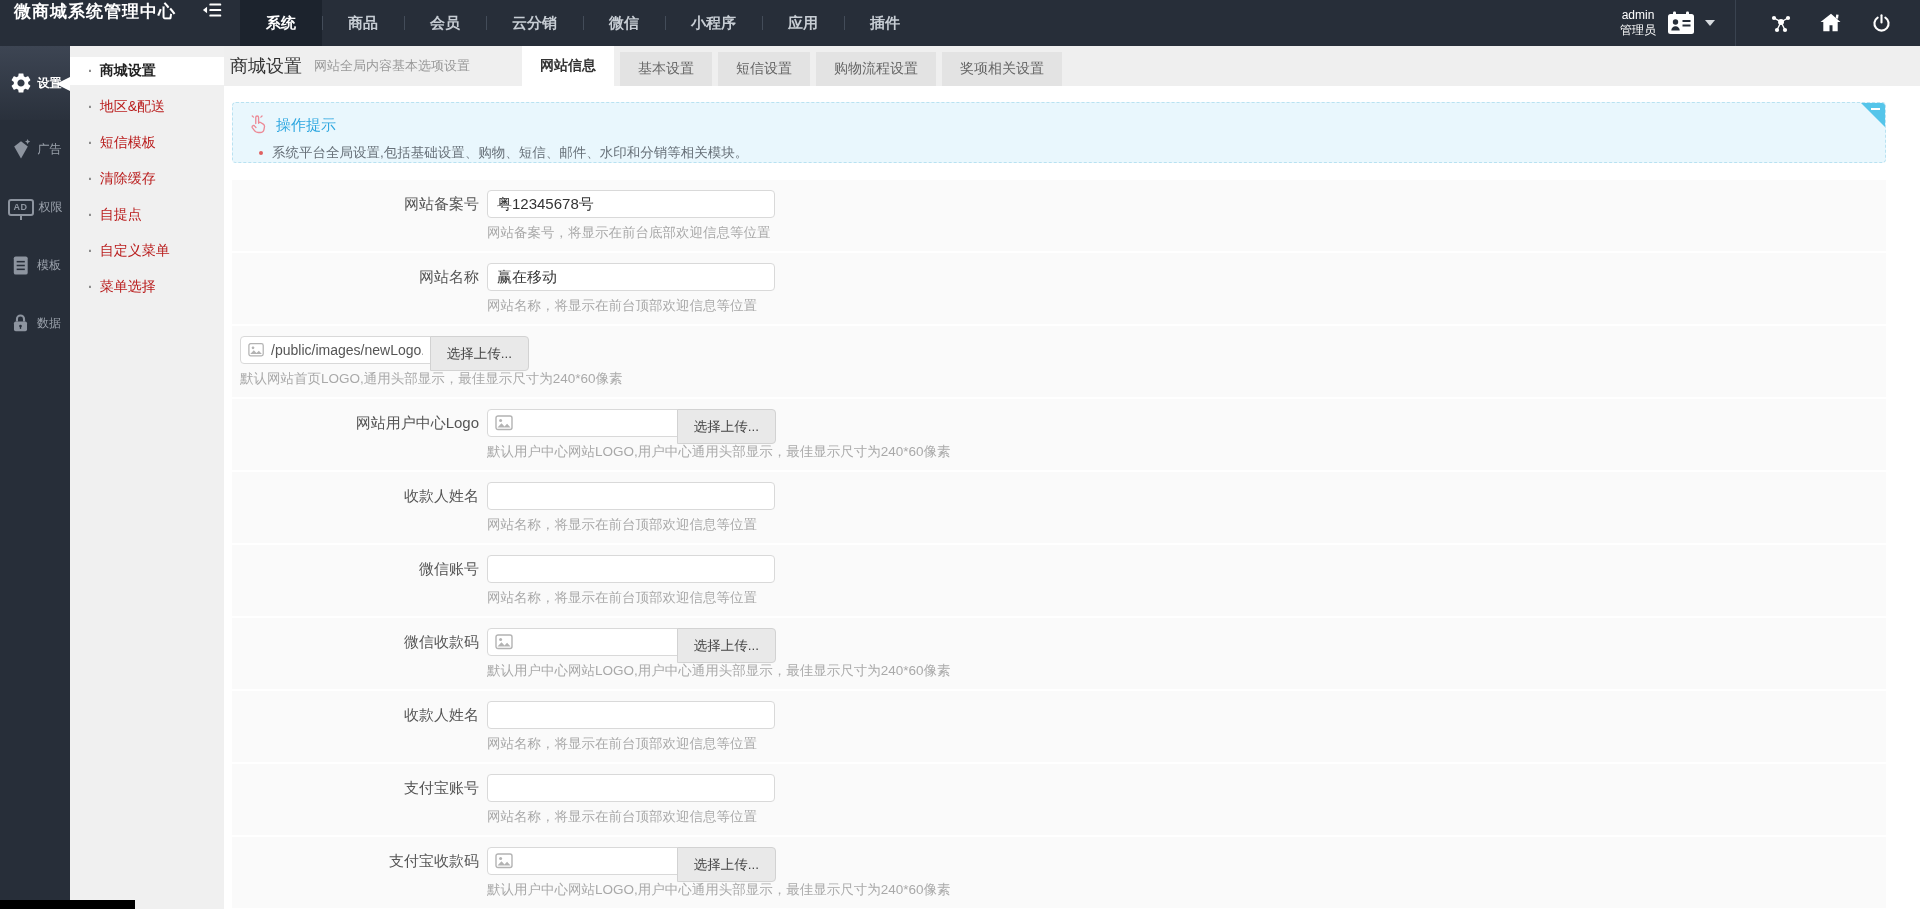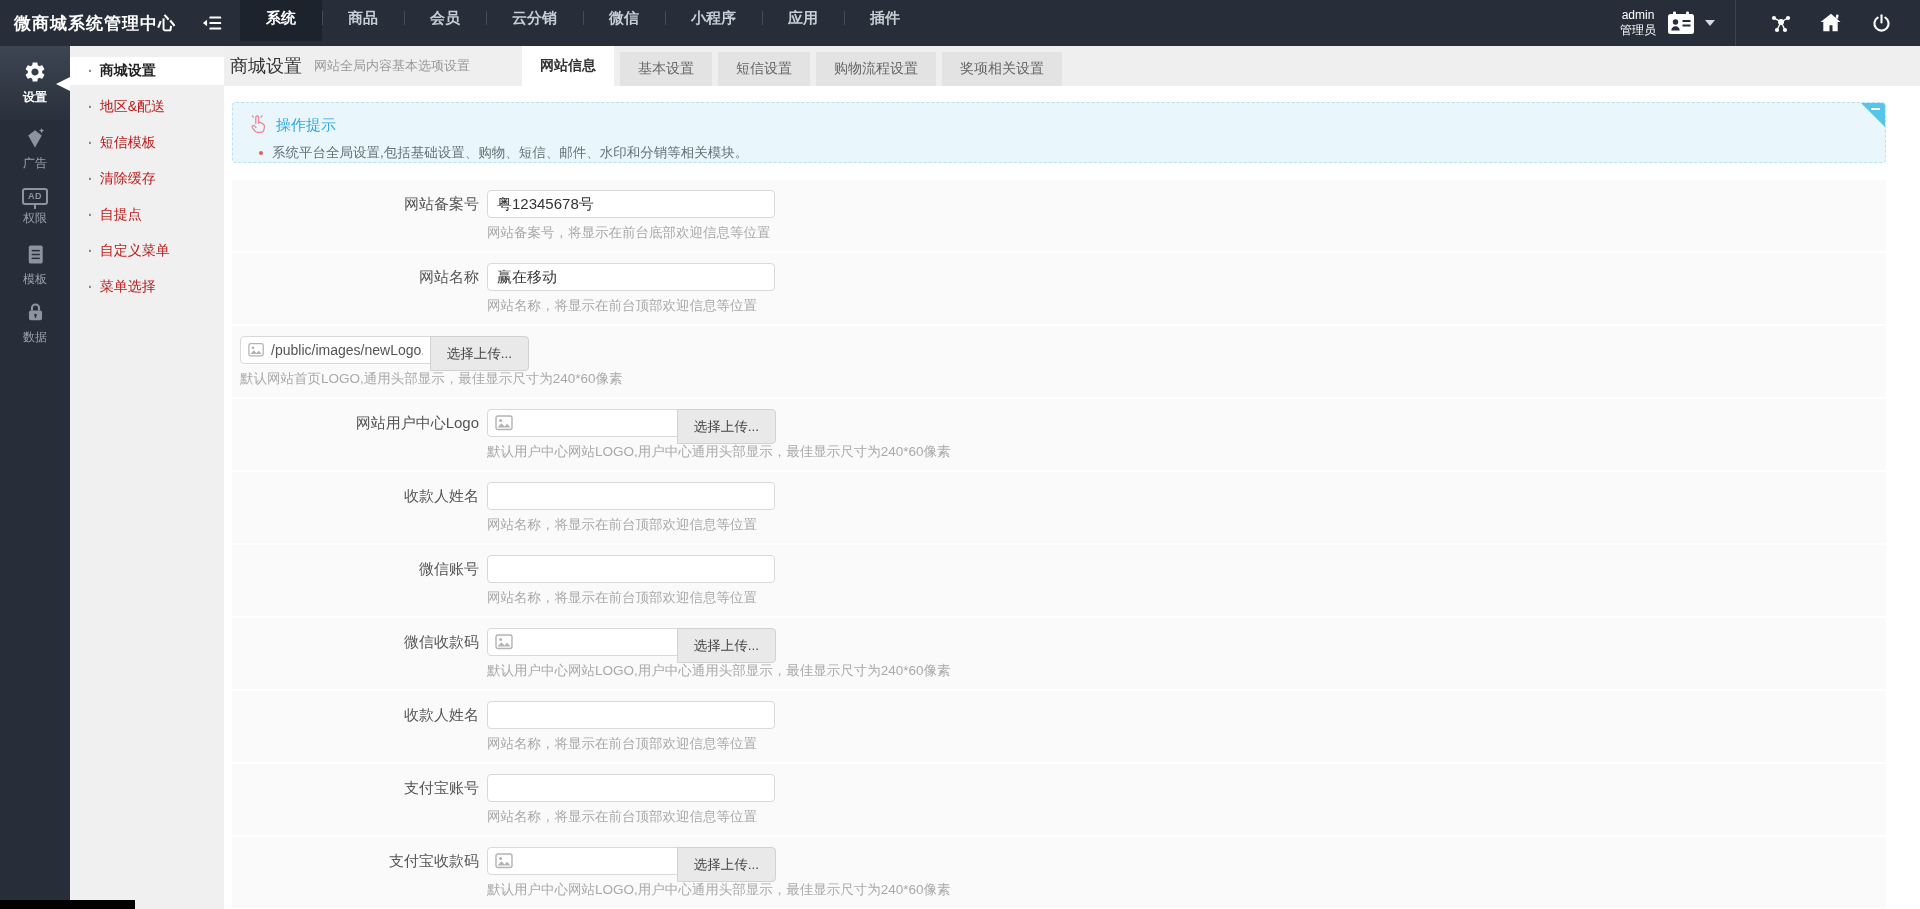--- a/index.html
+++ b/index.html
@@ -1,21 +1,21 @@
 <!DOCTYPE html>
 <html lang="zh"><head>
 <meta charset="utf-8">
 <style>
   * { margin:0; padding:0; box-sizing:border-box; }
   html,body { width:1920px; height:909px; overflow:hidden;
     font-family:"Liberation Sans","DejaVu Sans",sans-serif; background:#fff; }
 
   
   .topbar { position:absolute; left:0; top:0; width:1920px; height:46px;
-    background:#272e39; display:flex; align-items:center; z-index:30; }
+    background:#272e39; display:flex; align-items:flex-start; z-index:30; }
   .logo { color:#fff; font-size:17px; font-weight:bold; margin-left:14px;
     letter-spacing:1px; white-space:nowrap; }
   .menu-toggle { margin-left:26px; width:22px; height:20px; display:flex;
     align-items:center; justify-content:center; cursor:pointer; }
   .topnav { list-style:none; display:flex; height:56px; margin-left:16px;font-weight:bold; }
   .topnav li { position:relative; height:46px; display:flex; align-items:center;
     padding:0 26px; color:#c7cdd4; font-size:15px; cursor:pointer; white-space:nowrap; }
   .topnav li:not(:first-child)::before { content:""; position:absolute; left:0;
     top:16px; height:14px; width:1px; background:#434c59; }
   .topnav li.active { background:#1c232d; color:#fff; }
@@ -24,21 +24,21 @@
   .idcard { margin-left:10px; display:flex; align-items:center; }
   .caret { margin-left:9px; width:0; height:0; border-left:5px solid transparent;
     border-right:5px solid transparent; border-top:6px solid #d7dbe0; }
   .vdiv { width:1px; height:46px; background:#3a4350; margin:0 20px; }
   .top-ic { width:24px; height:24px; margin:0 13px; display:flex; align-items:center;
     justify-content:center; cursor:pointer; }
 
   
   .iconbar { position:absolute; left:0; top:46px; width:70px; height:863px;
     background:#272e39; z-index:20; }
-  .side-item { height:58px; display:flex; flex-direction:column; align-items:center;
+  .side-item { height:58px; display:flex; flex-direction:row; align-items:center;
     justify-content:center; gap:5px; color:#8d949f; cursor:pointer; }
   .side-item .lbl { font-size:12px; color:#9aa1ab; }
   .side-item.active { height:74px; background:linear-gradient(180deg,#3d4553,#2a313c); color:#fff; }
   .side-item.active .lbl { color:#fff; font-weight:bold; }
   .side-item .ic { display:none; }
   .side-item.i-gear .ic.gear,
   .side-item.i-gem .ic.gem,
   .side-item.i-doc .ic.doc,
   .side-item.i-lock .ic.lock { display:block; }
   .side-item.i-adboard .ic.adboard { display:flex; }

